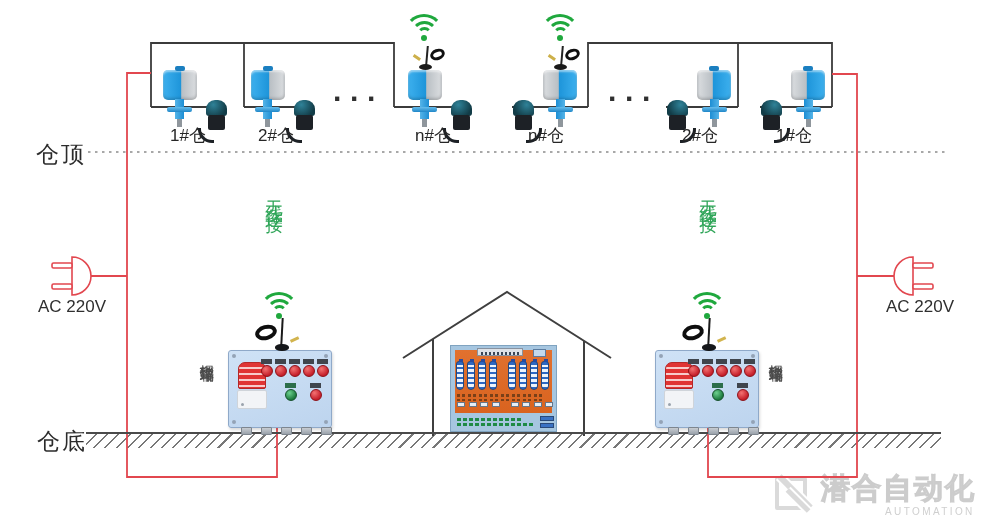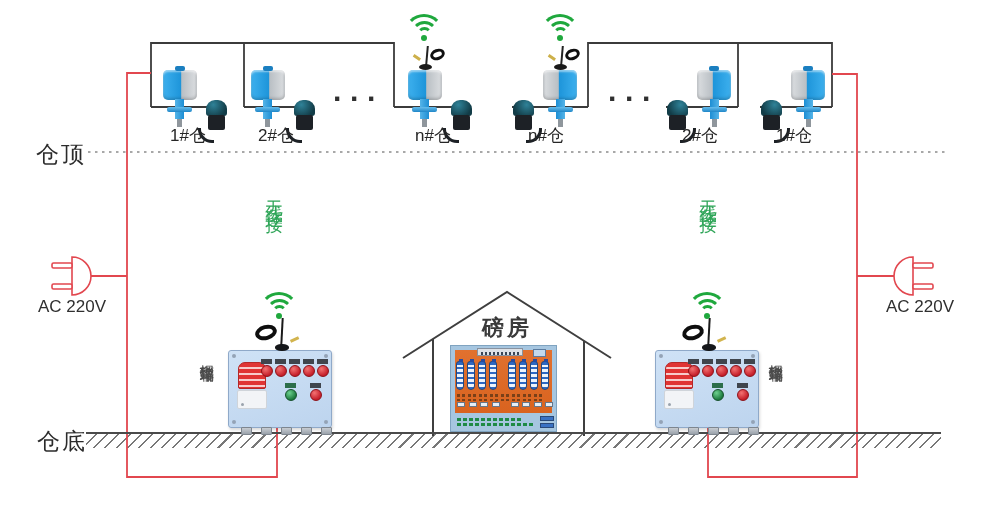--- a/index.html
+++ b/index.html
@@ -375,21 +375,20 @@
         <i class="cap"></i>
       </div>
     <i class="gl" style="left:12px"></i>
     <i class="gl" style="left:32px"></i>
     <i class="gl" style="left:52px"></i>
     <i class="gl" style="left:72px"></i>
     <i class="gl" style="left:92px"></i>
   </div>
   <div class="vlabel" style="left:766px;top:353px">报警终端箱</div>
 
-  <div class="houselabel">磅房</div>
   <div class="screen">
     <i class="scr-main"></i>
     <i class="scr-title">
         <i></i>
       </i>
     <i class="scr-btn1"></i>
     <div class="scr-silos">
       <div class="silo">
           <i></i>
         </div>
@@ -428,14 +427,23 @@
         <div class="sbtn"></div>
       <div class="sbtn"></div>
         <div class="sbtn"></div>
     </div>
     <i class="scr-g" style="left:6px;top:72px;width:64px"></i>
     <i class="scr-g" style="left:6px;top:77px;width:76px"></i>
     <i class="scr-rb" style="right:2px;top:70px"></i>
     <i class="scr-rb" style="right:2px;top:77px"></i>
   </div>
 
+  <div class="logo">
+    <div class="lmark">
+      <i class="lm-sq"></i>
+        <i class="lm-d1"></i>
+        <i class="lm-d2"></i>
+    </div>
+    <div class="ltext">潜合自动化</div>
+    <div class="lsub">AUTOMATION</div>
+  </div>
 
 </div>
 
 </body></html>

